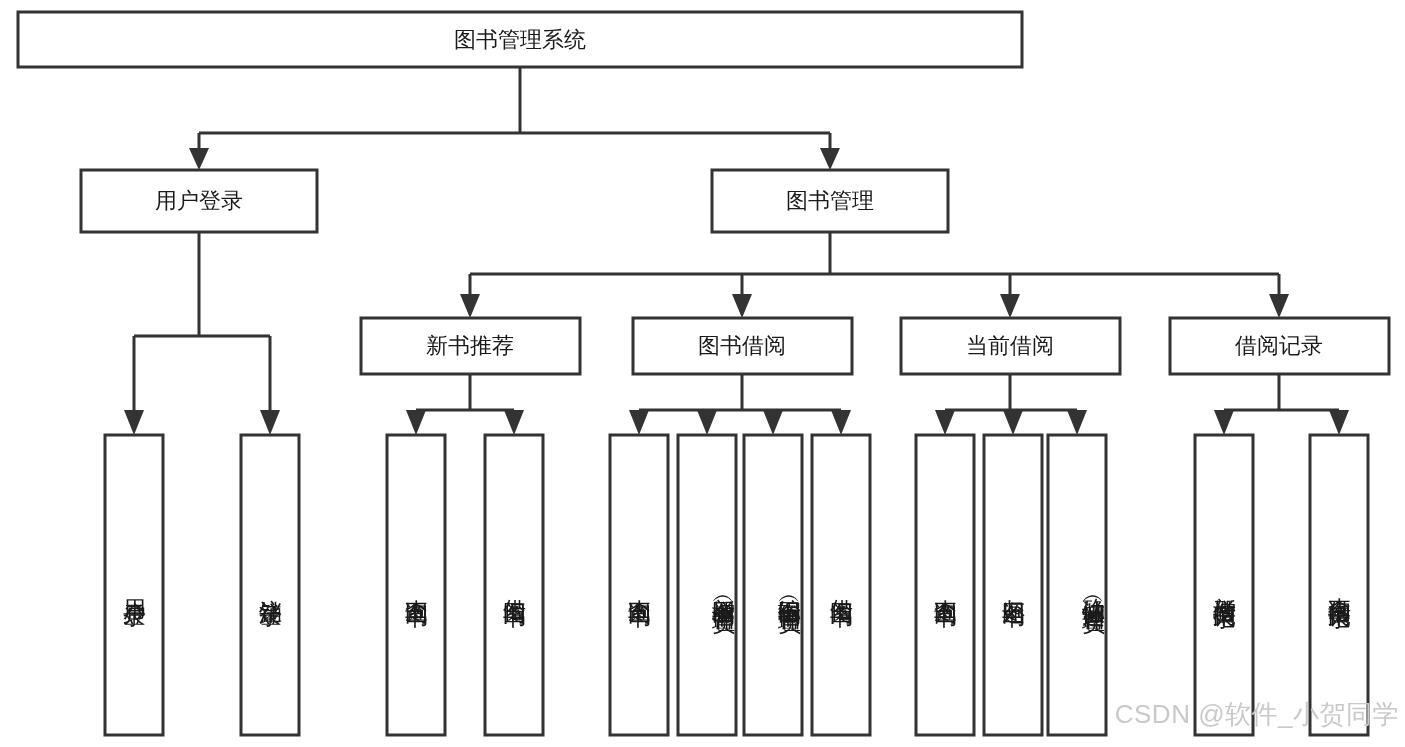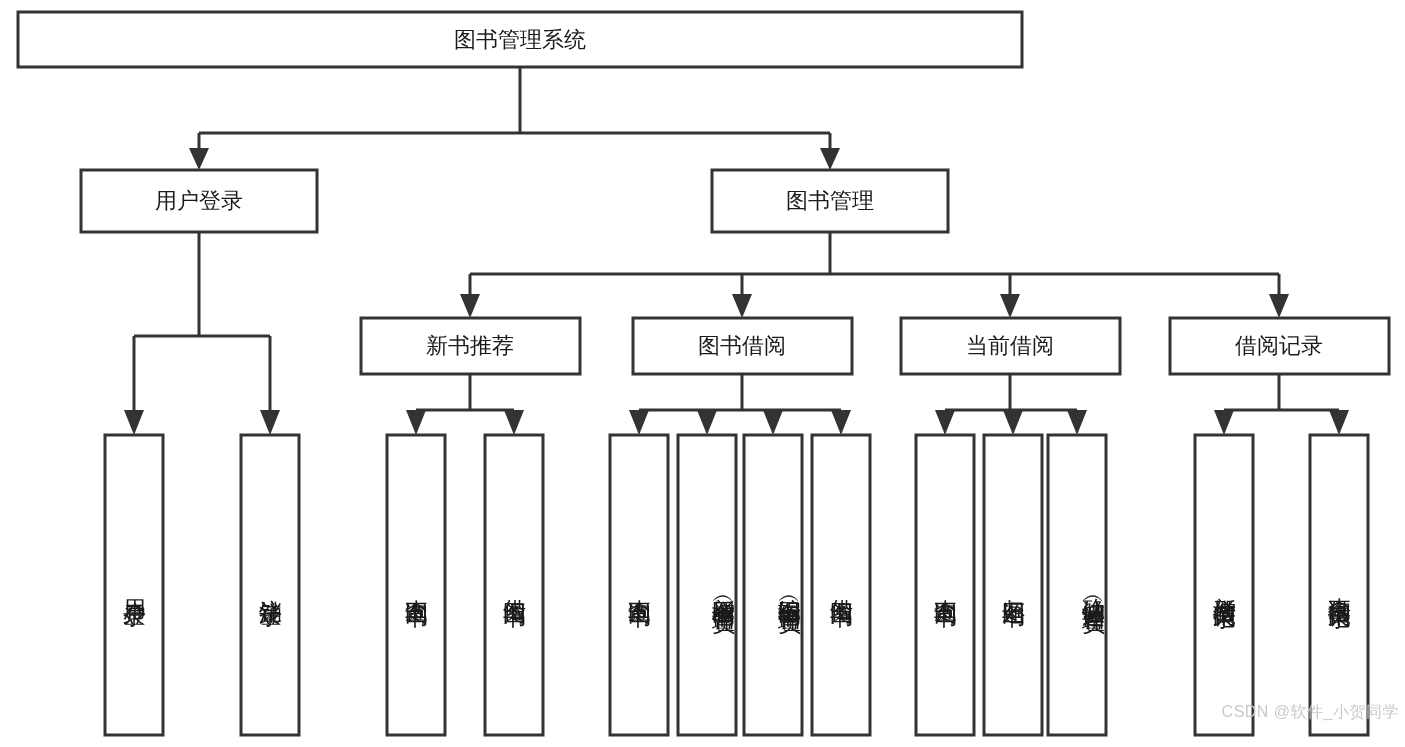--- a/index.html
+++ b/index.html
@@ -61,23 +61,23 @@
     display: flex;
     align-items: center;
     justify-content: center;
     letter-spacing: 2px;
     white-space: nowrap;
     pointer-events: none;
   }
   .watermark {
     position: absolute;
     right: 6px;
-    bottom: 17px;
-    font-family: "Liberation Sans", "DejaVu Sans", sans-serif;
-    font-size: 16px;
+    bottom: 8px;
+    font-family: "Liberation Sans", "DejaVu Sans", sans-serif;
+    font-size: 26px;
     color: #c9c9c9;
     letter-spacing: 0.5px;
     white-space: nowrap;
   }
 </style>
 </head>
 <body>
 
 <div id="diagram-root">
 

